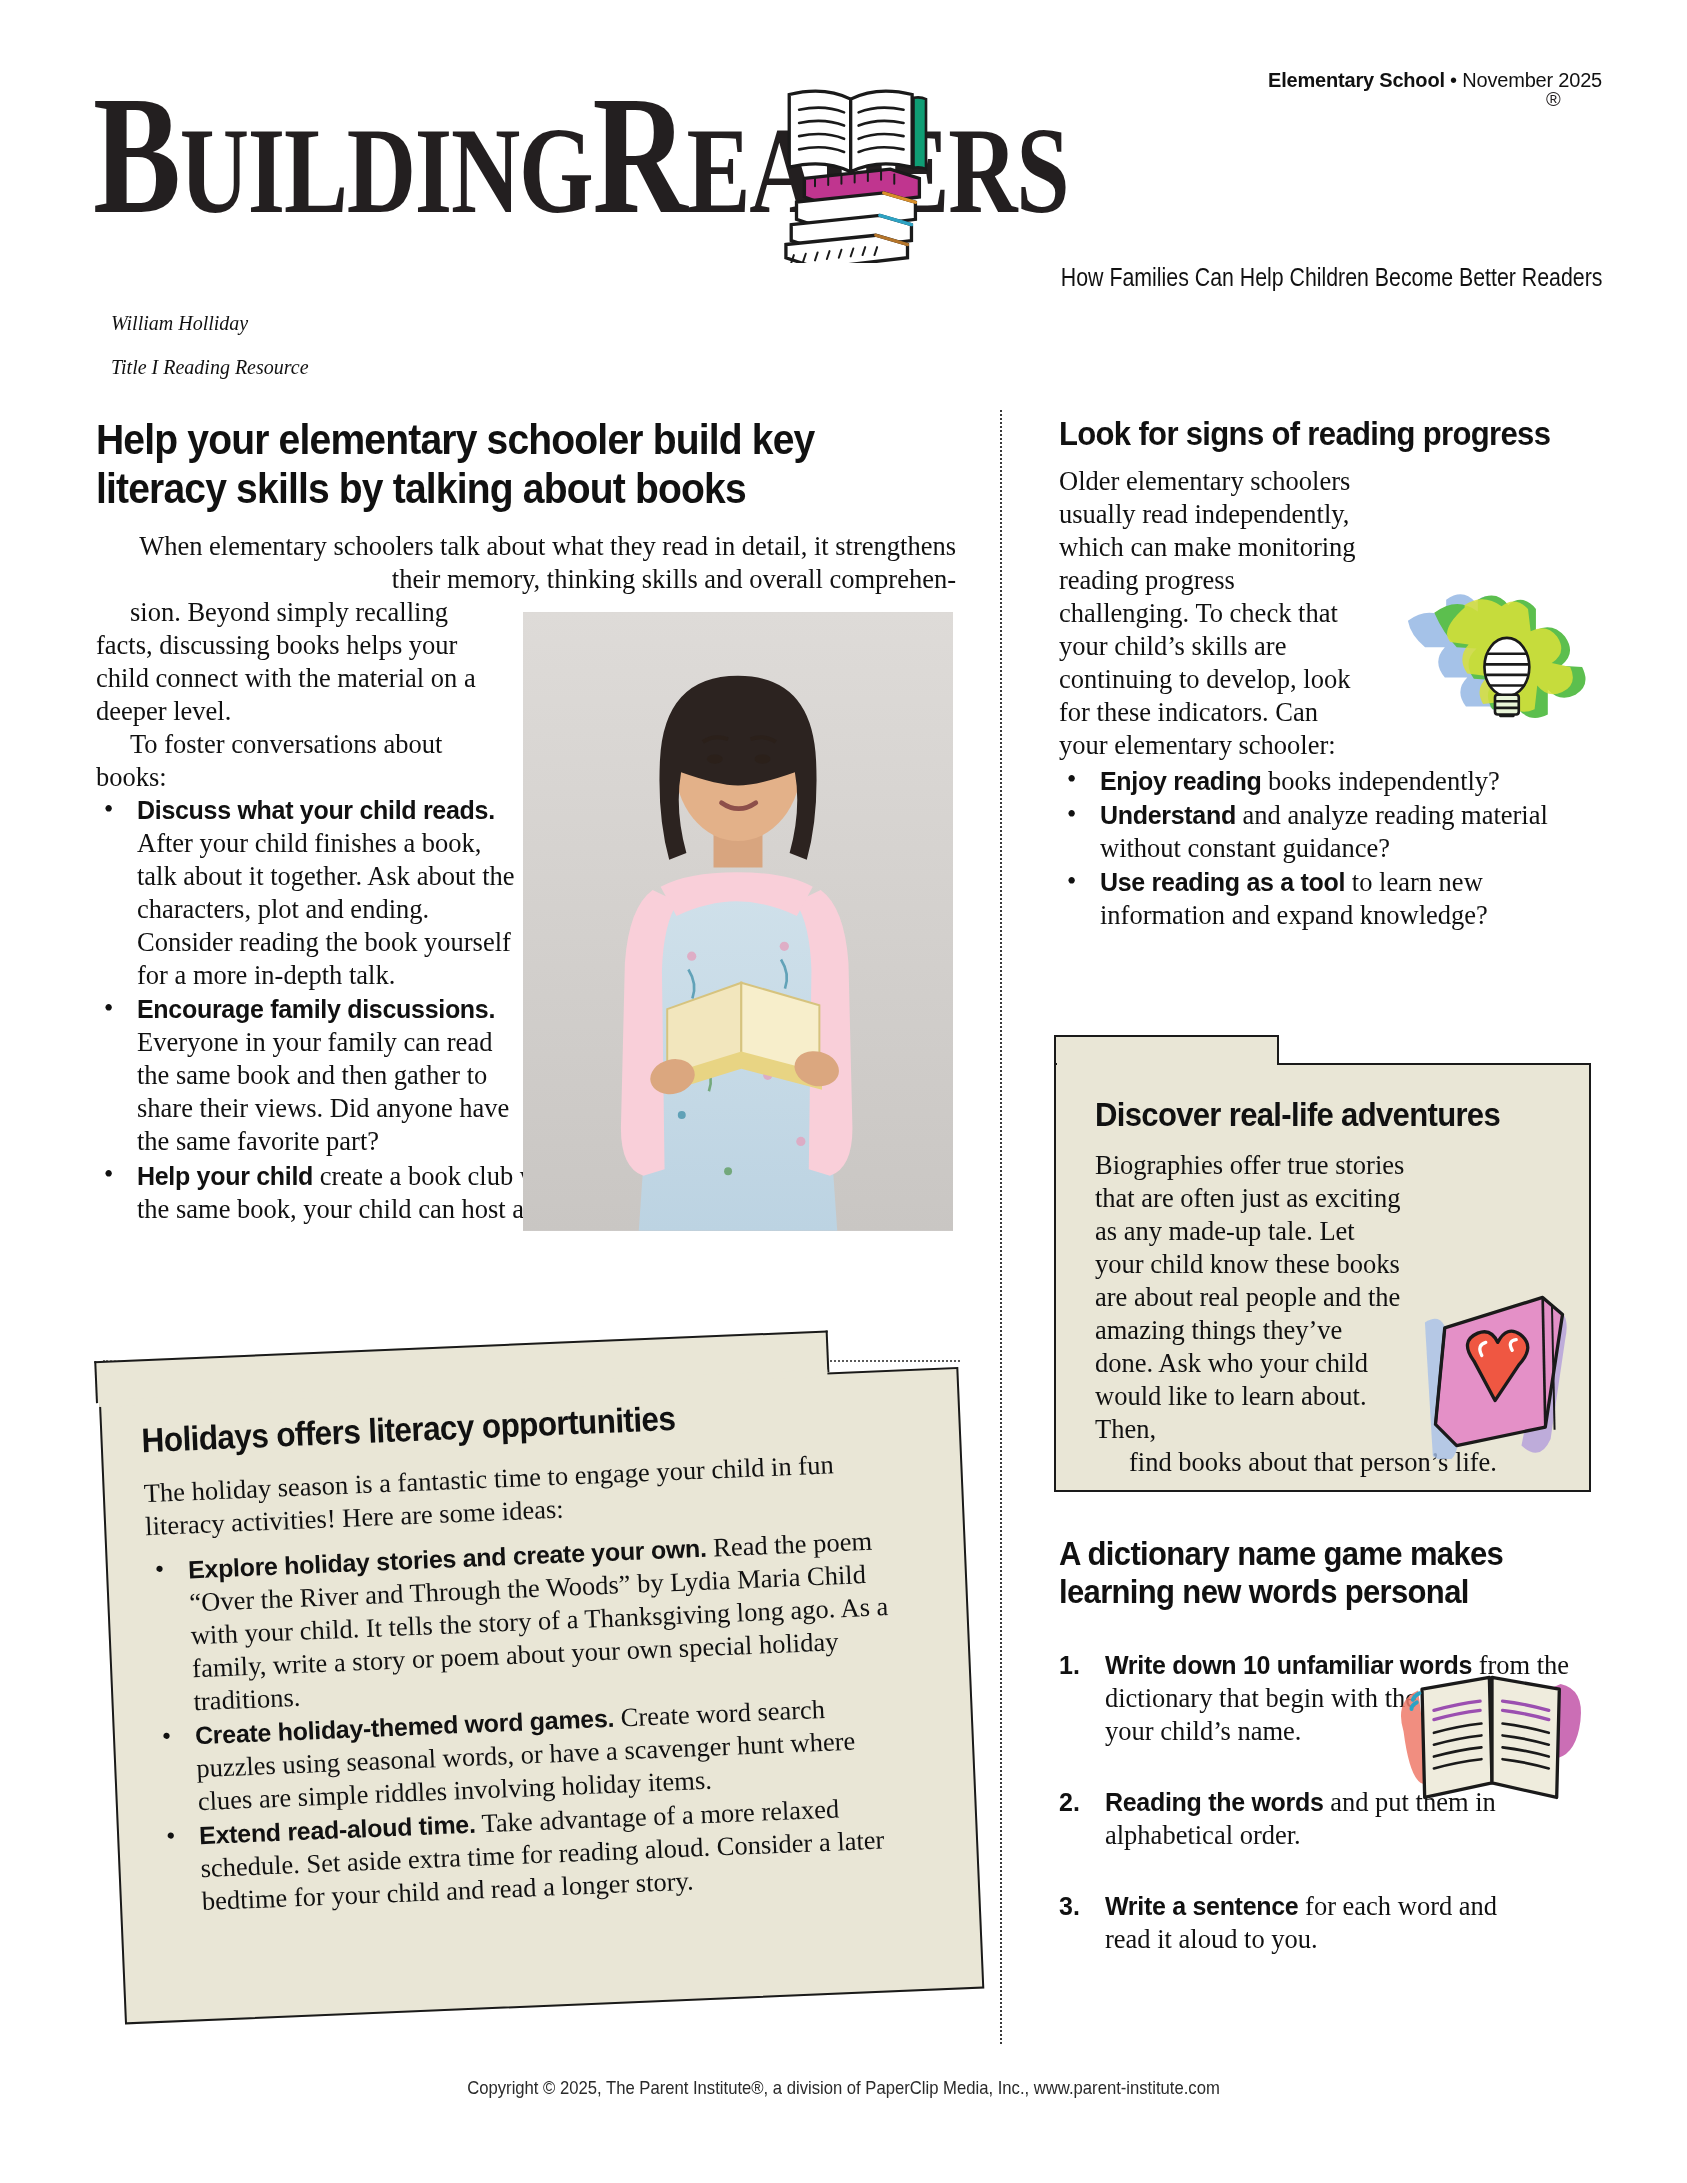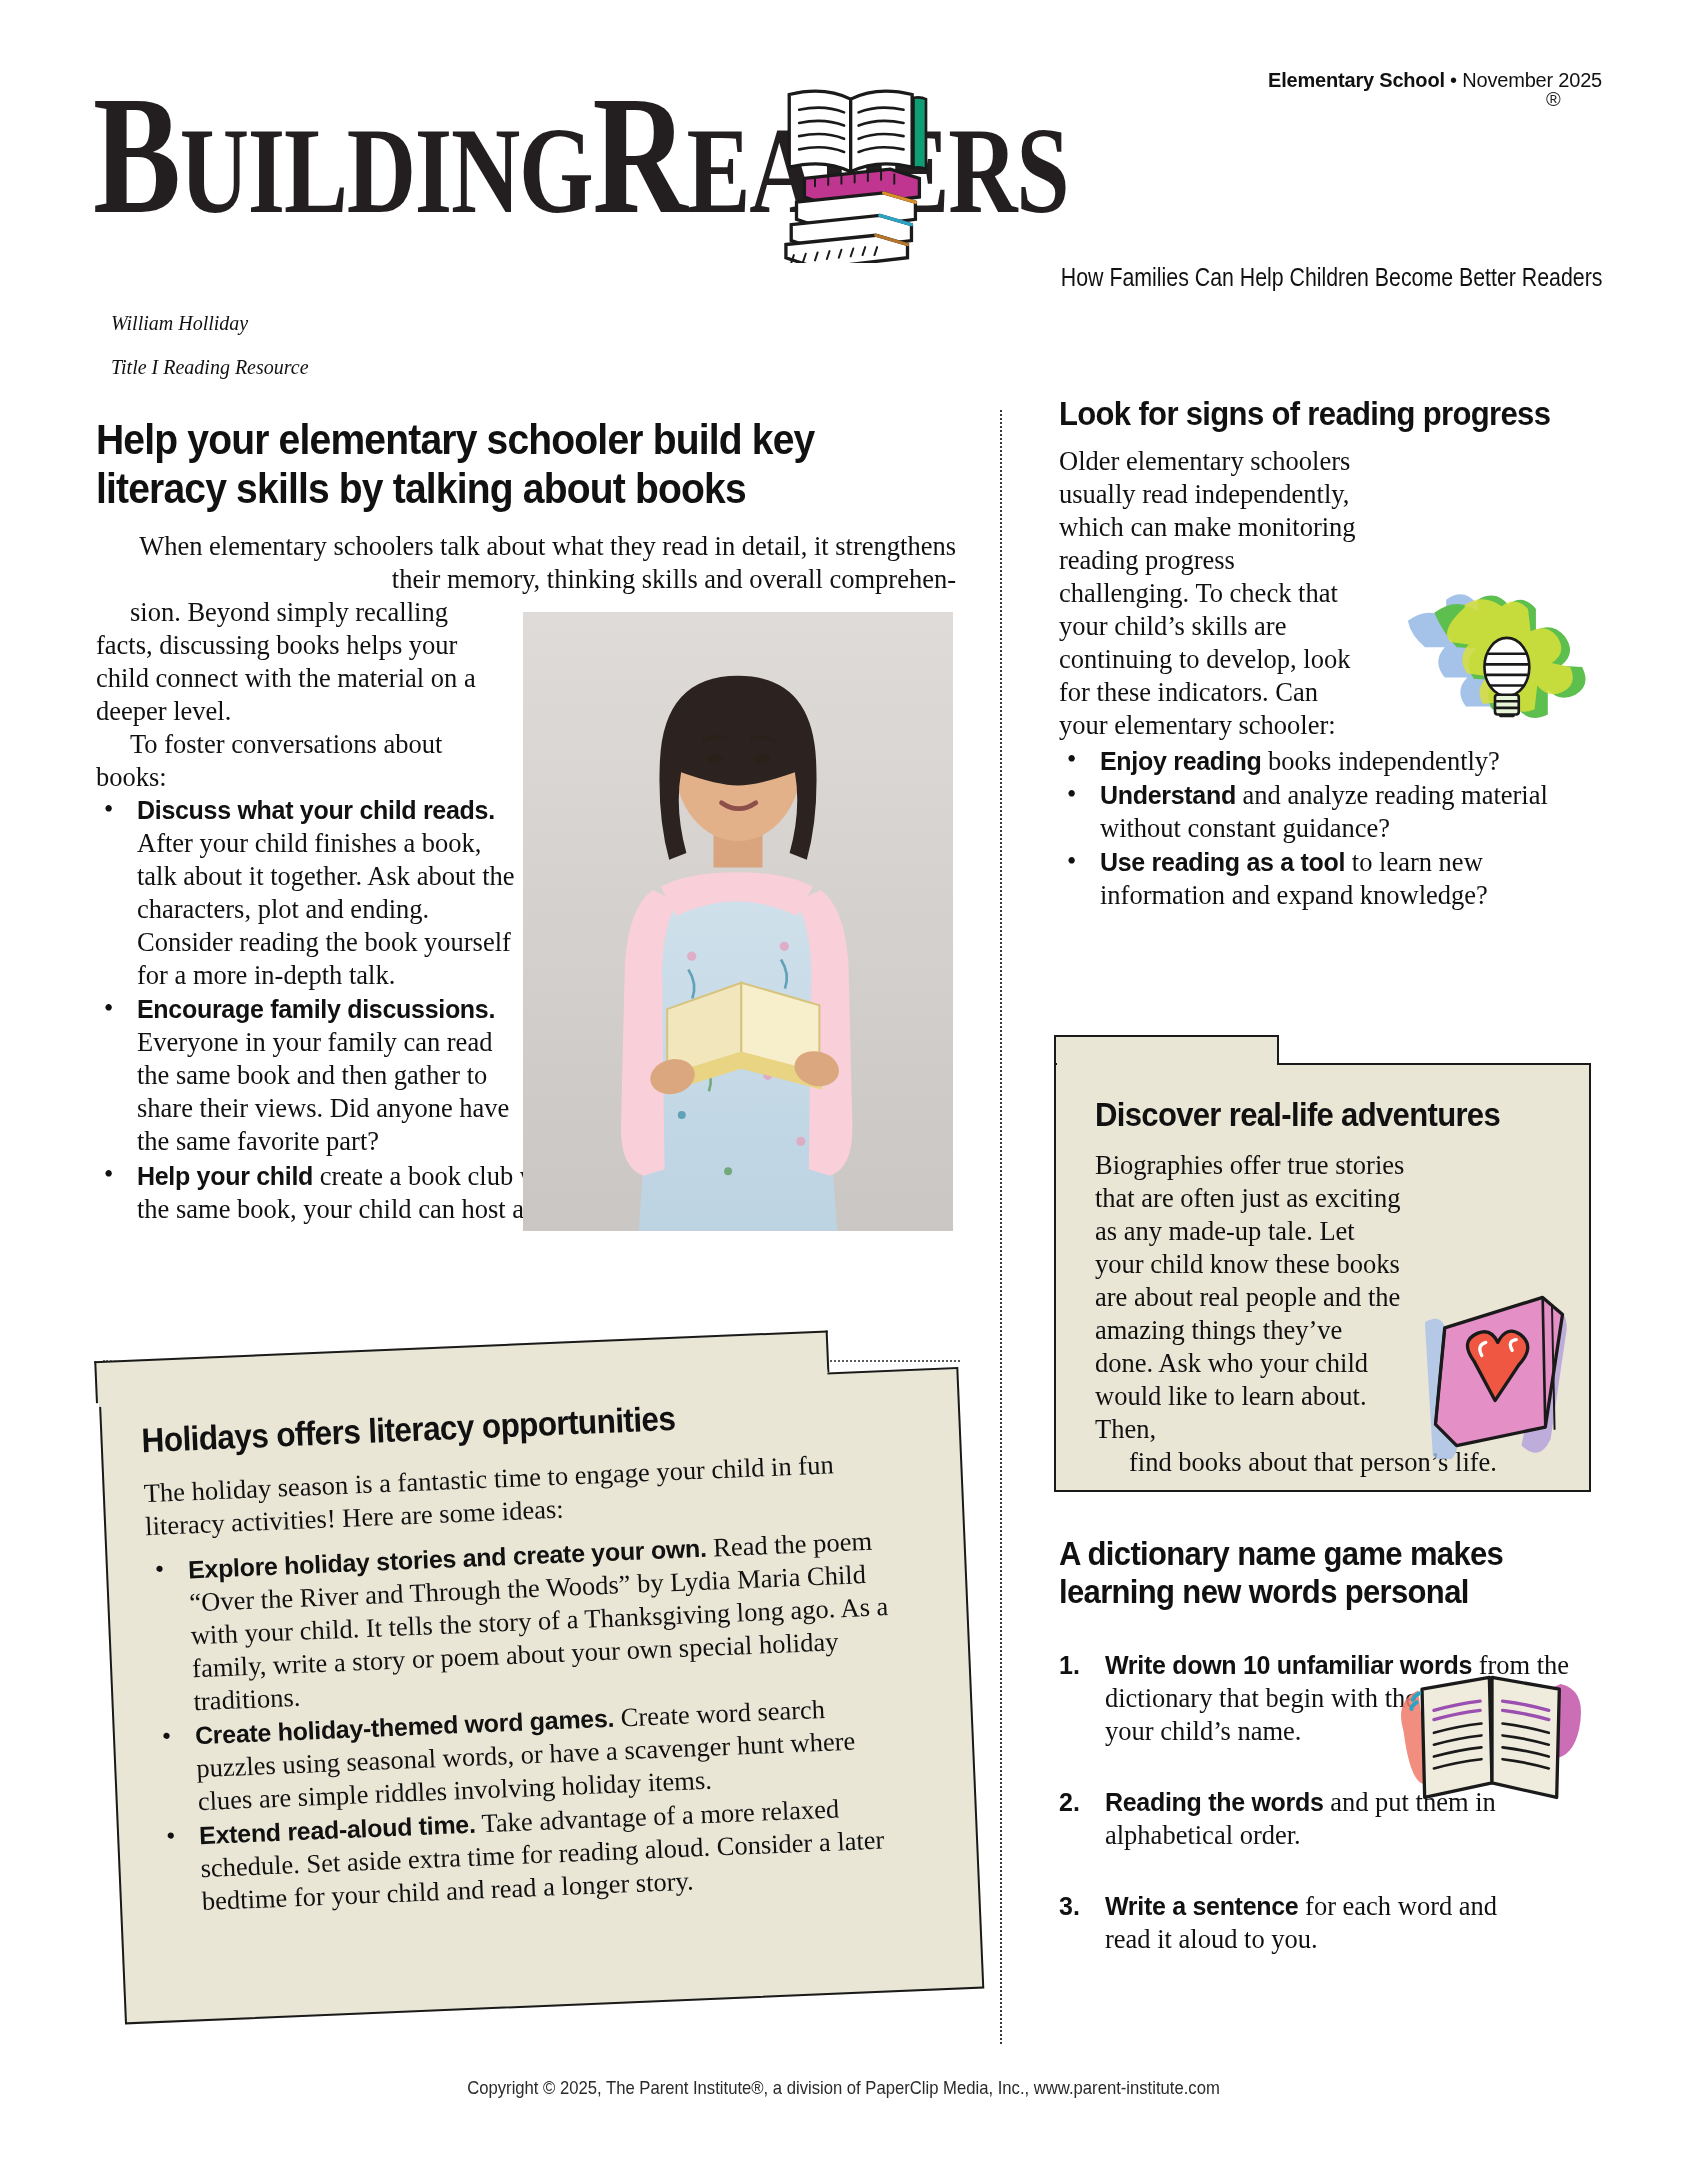--- a/index.html
+++ b/index.html
@@ -173,21 +173,21 @@
     font-size:34px;
     line-height:40px;
     letter-spacing:-0.7px;
     margin:0 0 17px 0;
     transform: scaleX(0.93);
     transform-origin:left top;
   }
   .tilt-inner p.body, .tilt-inner li { font-size:26.5px; line-height:33px; }
 
   
-  .right-col { position:absolute; left:1059px; top:395px; width:529px; }
+  .right-col { position:absolute; left:1059px; top:415px; width:529px; }
 
   h2.sec-head {
     font-family:"Liberation Sans", sans-serif;
     font-weight:bold;
     font-size:33px;
     line-height:38px;
     letter-spacing:-0.7px;
     margin:0 0 12px 0;
     transform: scaleX(0.94);
     transform-origin:left top;

